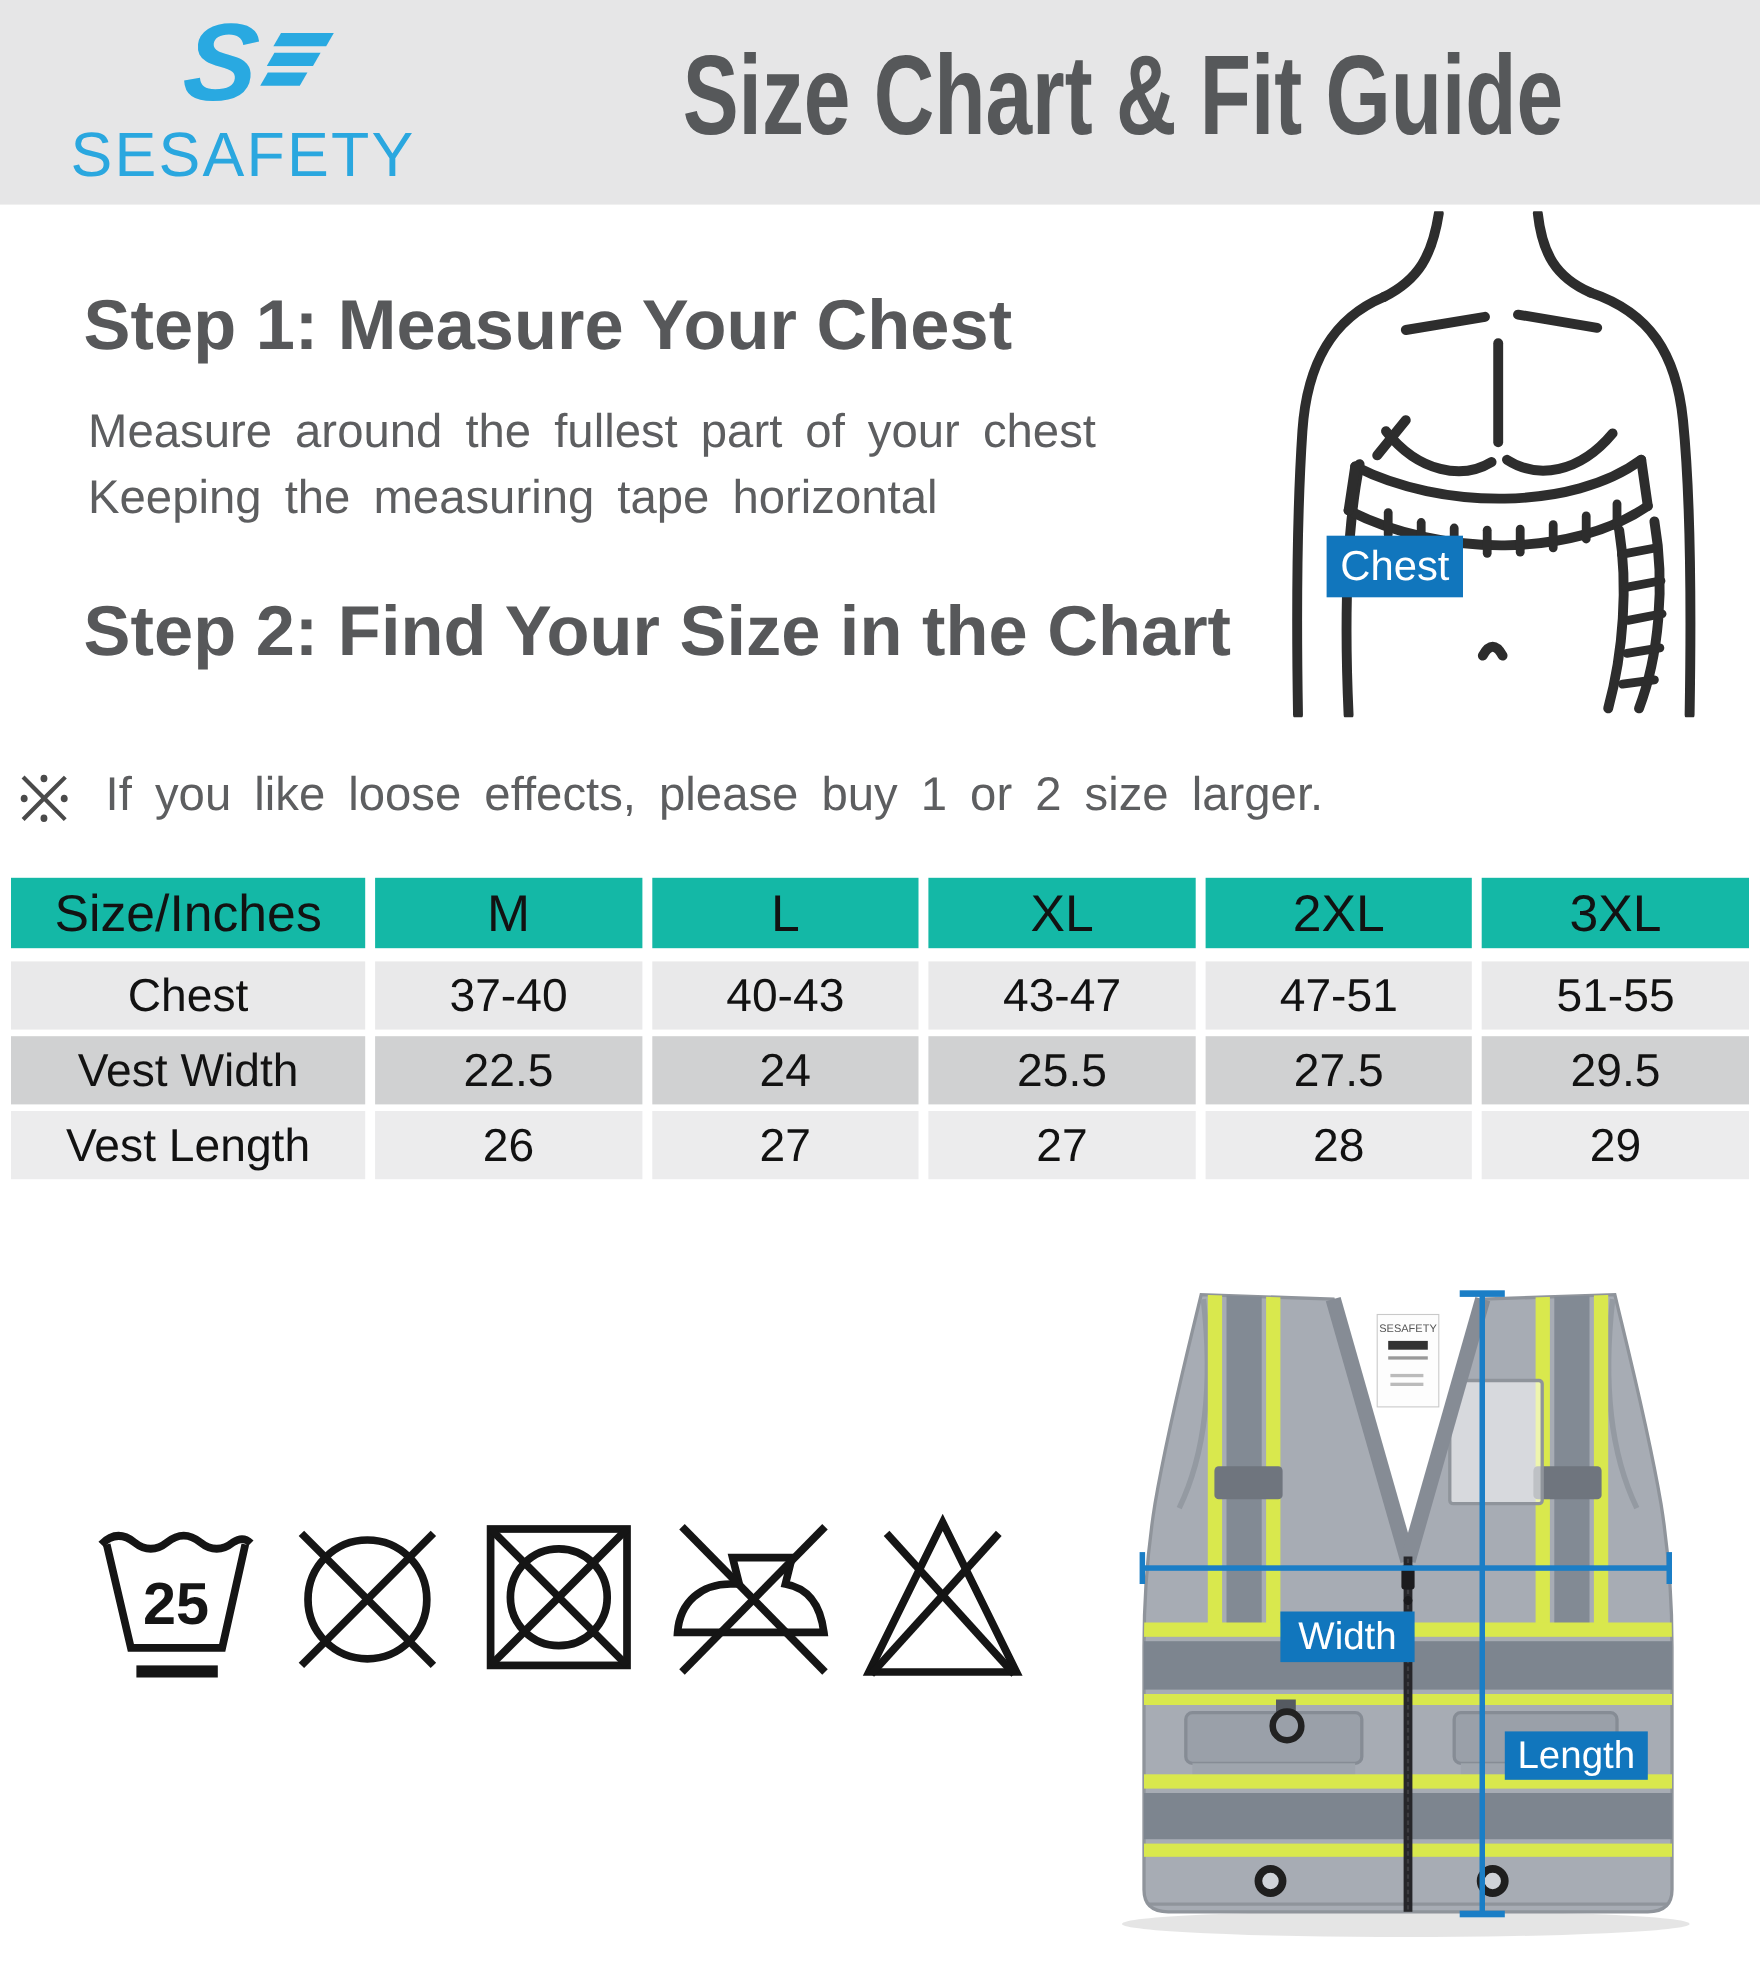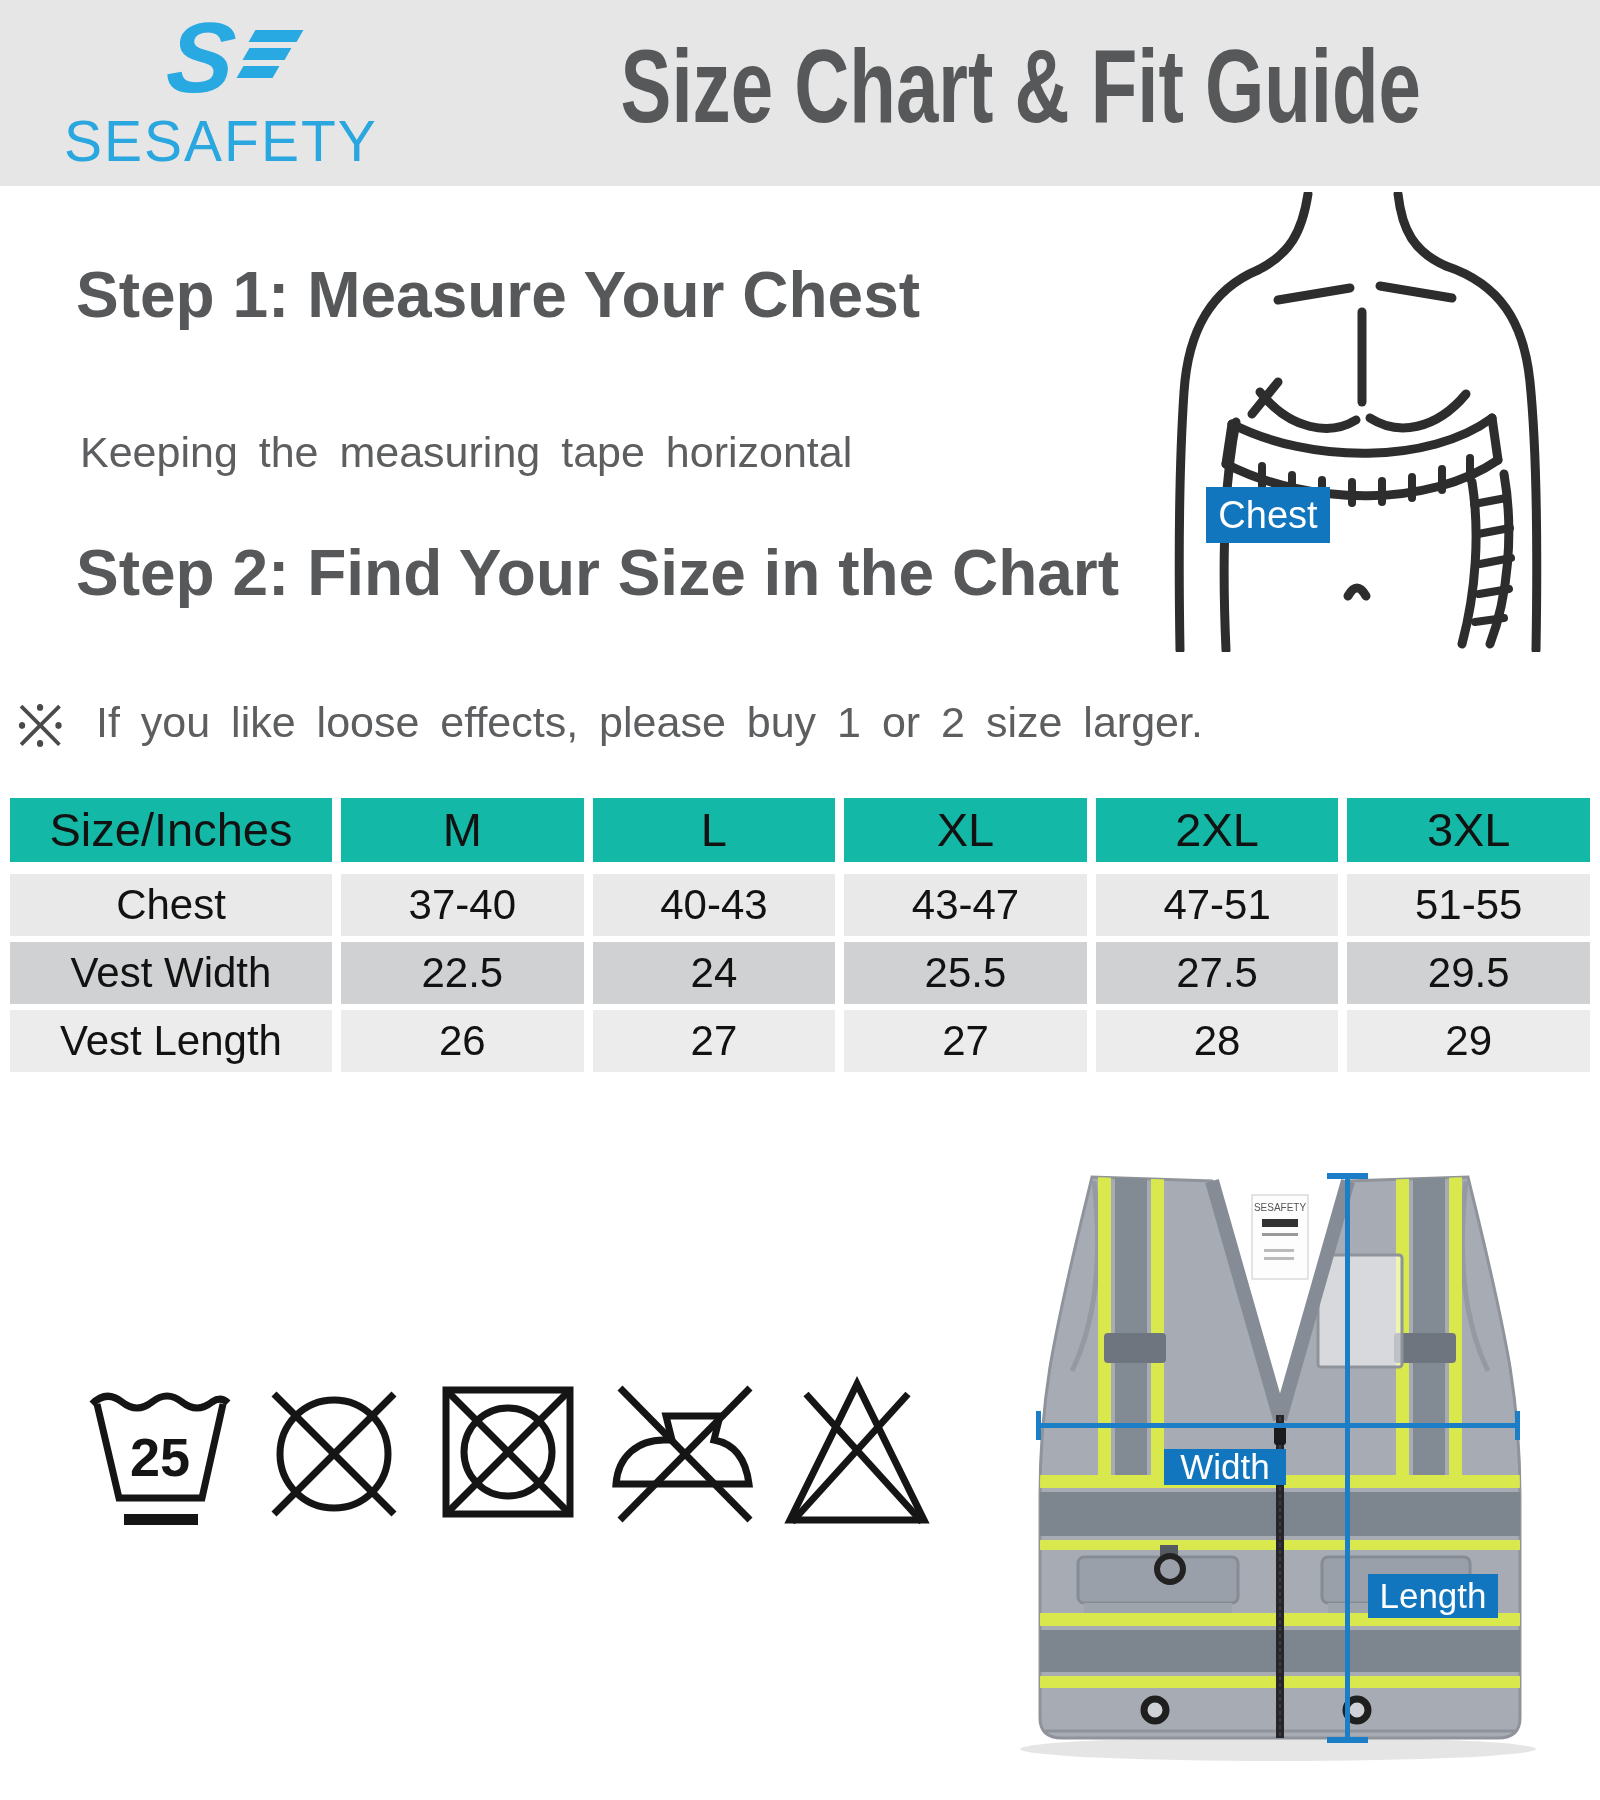--- a/index.html
+++ b/index.html
@@ -60,20 +60,21 @@
     <div class="logo-bar" style="left:252px;top:30px;width:48px;"></div>
     <div class="logo-bar" style="left:246px;top:48px;width:42px;"></div>
     <div class="logo-bar" style="left:240px;top:66px;width:36px;"></div>
     <div class="brand">SESAFETY</div>
     <div class="title">
       <span class="title-inner">Size Chart &amp; Fit Guide</span>
     </div>
   </div>
 
   <div class="step-h" style="top:258px;">Step 1: Measure Your Chest</div>
+  <div class="step-line" style="top:368px;">Measure around the fullest part of your chest</div>
   <div class="step-line" style="top:428px;">Keeping the measuring tape horizontal</div>
 
   <div class="step-h" style="top:536px;">Step 2: Find Your Size in the Chart</div>
   <div class="note-mark">※</div>
   <div class="note-text">If you like loose effects, please buy 1 or 2 size larger.</div>
 
   <svg class="torso" width="440" height="460" viewBox="0 0 440 460">
     <g fill="none" stroke="#2d2d2d" stroke-width="9" stroke-linecap="round">
       <path d="M168,2 C162,40 150,62 118,78"></path>
       <path d="M258,2 C262,38 274,60 306,74"></path>
@@ -260,17 +261,17 @@
         <circle cx="280" cy="290" r="4" fill="#1b1b1e"></circle>
       </g>
     </svg>
 
     <div class="mline" style="left:38px;top:258px;width:480px;height:5px;"></div>
     <div class="mline" style="left:36px;top:246px;width:5px;height:29px;"></div>
     <div class="mline" style="left:515px;top:246px;width:5px;height:29px;"></div>
     <div class="mline" style="left:345px;top:10px;width:5px;height:566px;"></div>
     <div class="mline" style="left:327px;top:8px;width:41px;height:6px;"></div>
     <div class="mline" style="left:327px;top:572px;width:41px;height:6px;"></div>
-    <div class="mlabel" style="left:164px;top:284px;width:122px;height:36px;">Width</div>
+    <div class="mlabel" style="left:164px;top:300px;width:122px;height:46px;">Width</div>
     <div class="mlabel" style="left:368px;top:409px;width:130px;height:44px;">Length</div>
   </div>
 
 </div>
 
 </body></html>

